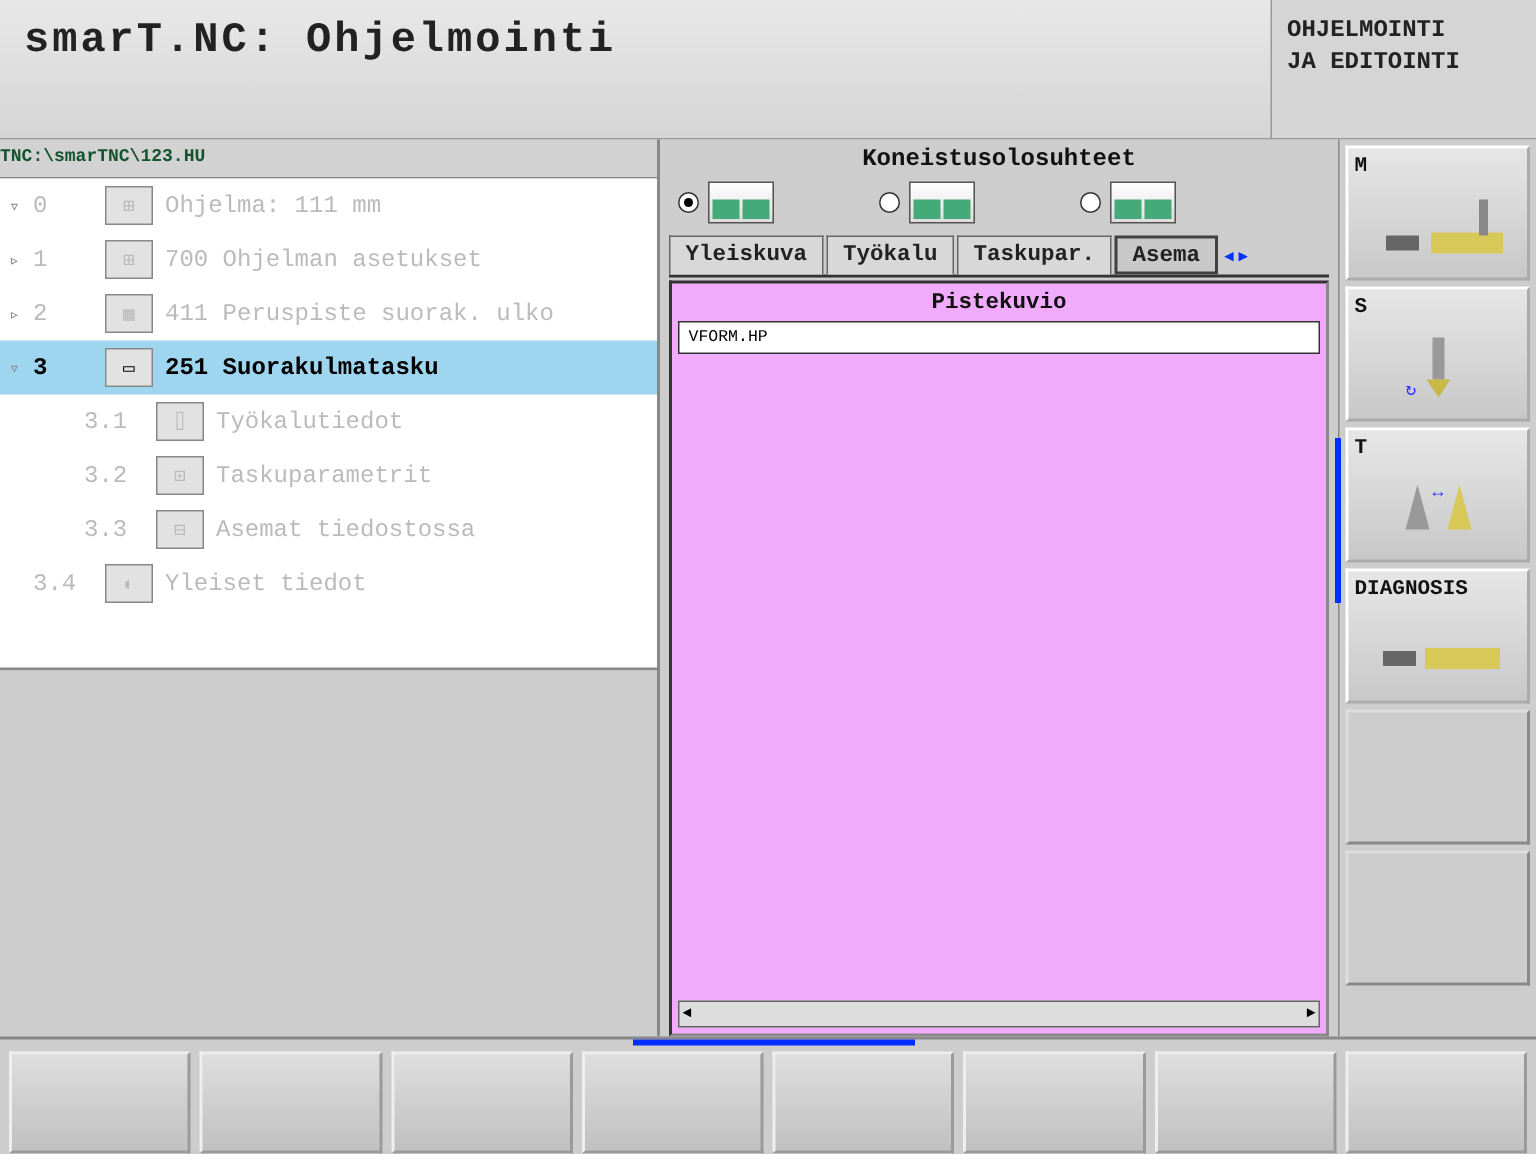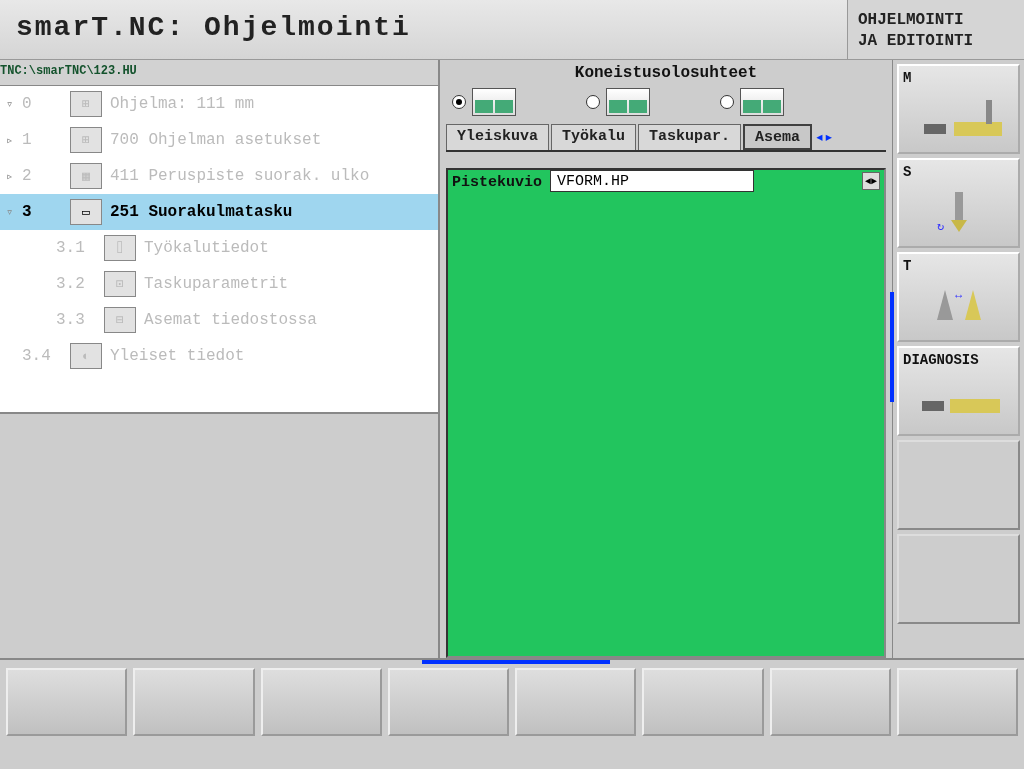--- a/index.html
+++ b/index.html
@@ -4,21 +4,21 @@
 <style>
 * { box-sizing: border-box; margin: 0; padding: 0; }
 body {
   width: 1024px; height: 769px;
   background: #cdcdcd;
   font-family: "Courier New", monospace;
   overflow: hidden;
   position: relative;
 }
 .titlebar {
-  display: flex; height: 60px;
+  display: flex; height: 93px;
   background: linear-gradient(#e8e8e8, #d5d5d5);
   border-bottom: 1px solid #999;
 }
 .titlebar-left {
   flex: 1; padding: 12px 16px;
   font-size: 28px; font-weight: bold;
   letter-spacing: 2px; color: #222;
   border-right: 1px solid #999;
 }
 .titlebar-right {
@@ -100,32 +100,32 @@
   margin-right: 2px;
 }
 .tab.active {
   background: #c8c8c8; border: 2px solid #404040;
 }
 .tab-nav {
   width: 20px; display:flex; align-items:center;
   justify-content:center; color:#0030ff; font-weight:bold;
 }
 .content-area {
-  flex: 1; background: #22c55e;
-  border: 2px inset #888; margin-top: 16px;
-  display:flex; flex-direction:row;
+  flex: 1; background: #f0abfc;
+  border: 2px inset #888; margin-top: 2px;
+  display:flex; flex-direction:column;
 }
 .content-label {
   text-align:center; font-size: 15px; font-weight:bold;
   padding: 4px; color:#111;
 }
 .content-input {
   margin: 0 4px; height: 22px;
   background: #fff; border: 1px solid #333;
-  padding: 2px 6px; font-family: inherit; font-size: 15px;
+  padding: 2px 6px; font-family: inherit; font-size: 11px;
 }
 .content-body { flex:1; }
 .hscroll {
   height: 18px; background:#ddd;
   border: 1px solid #666; margin: 2px 4px 4px 4px;
   display:flex; justify-content:space-between;
   align-items:center; padding: 0 2px;
   font-size:10px; color:#000;
 }
 .rightcol {

